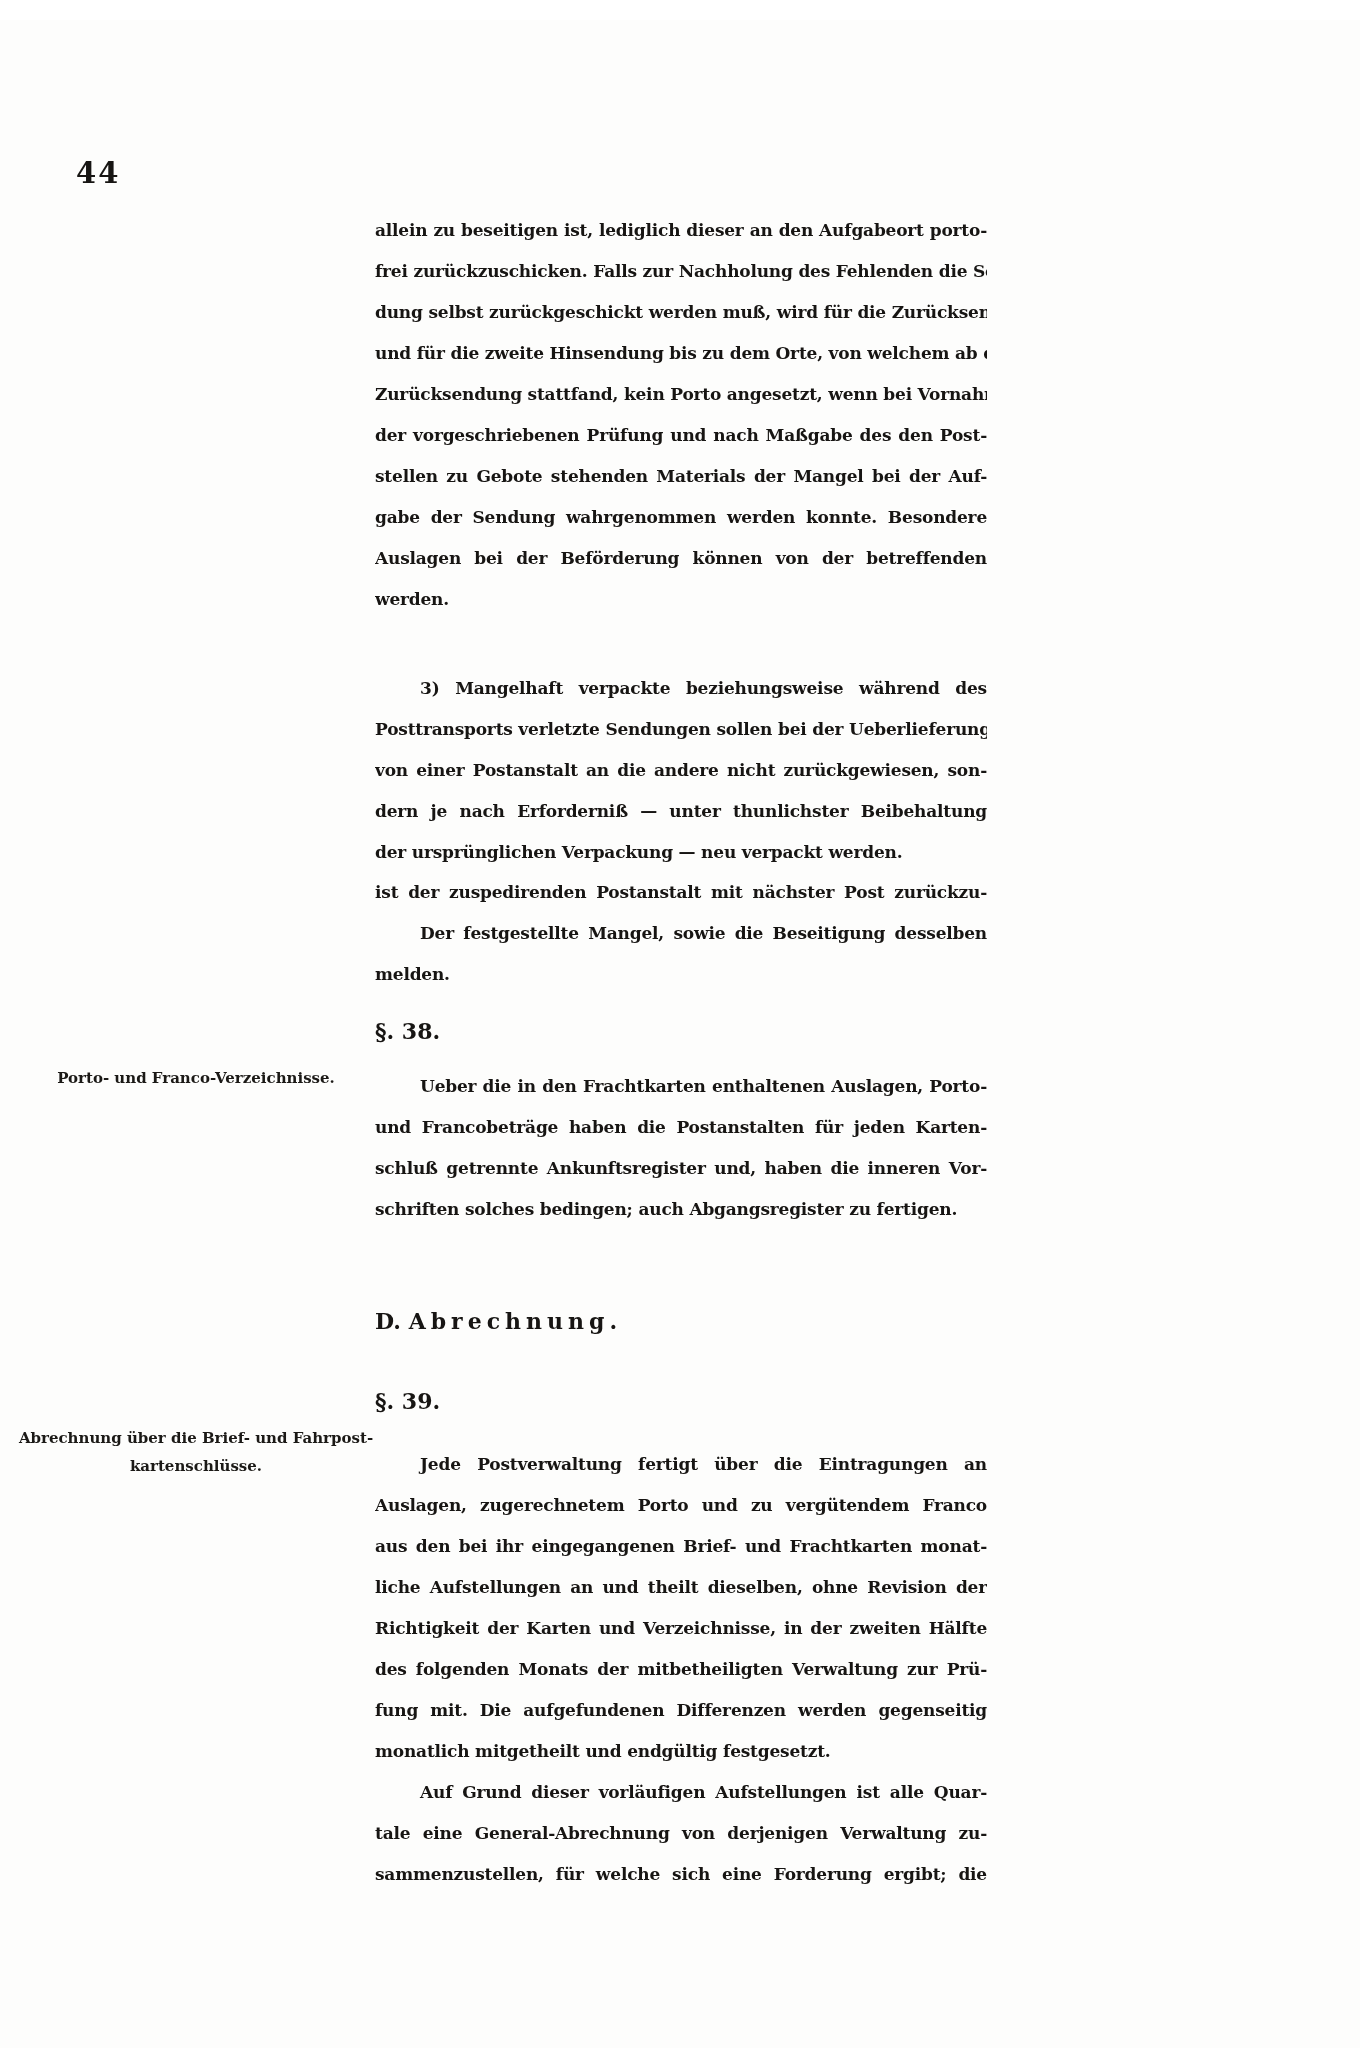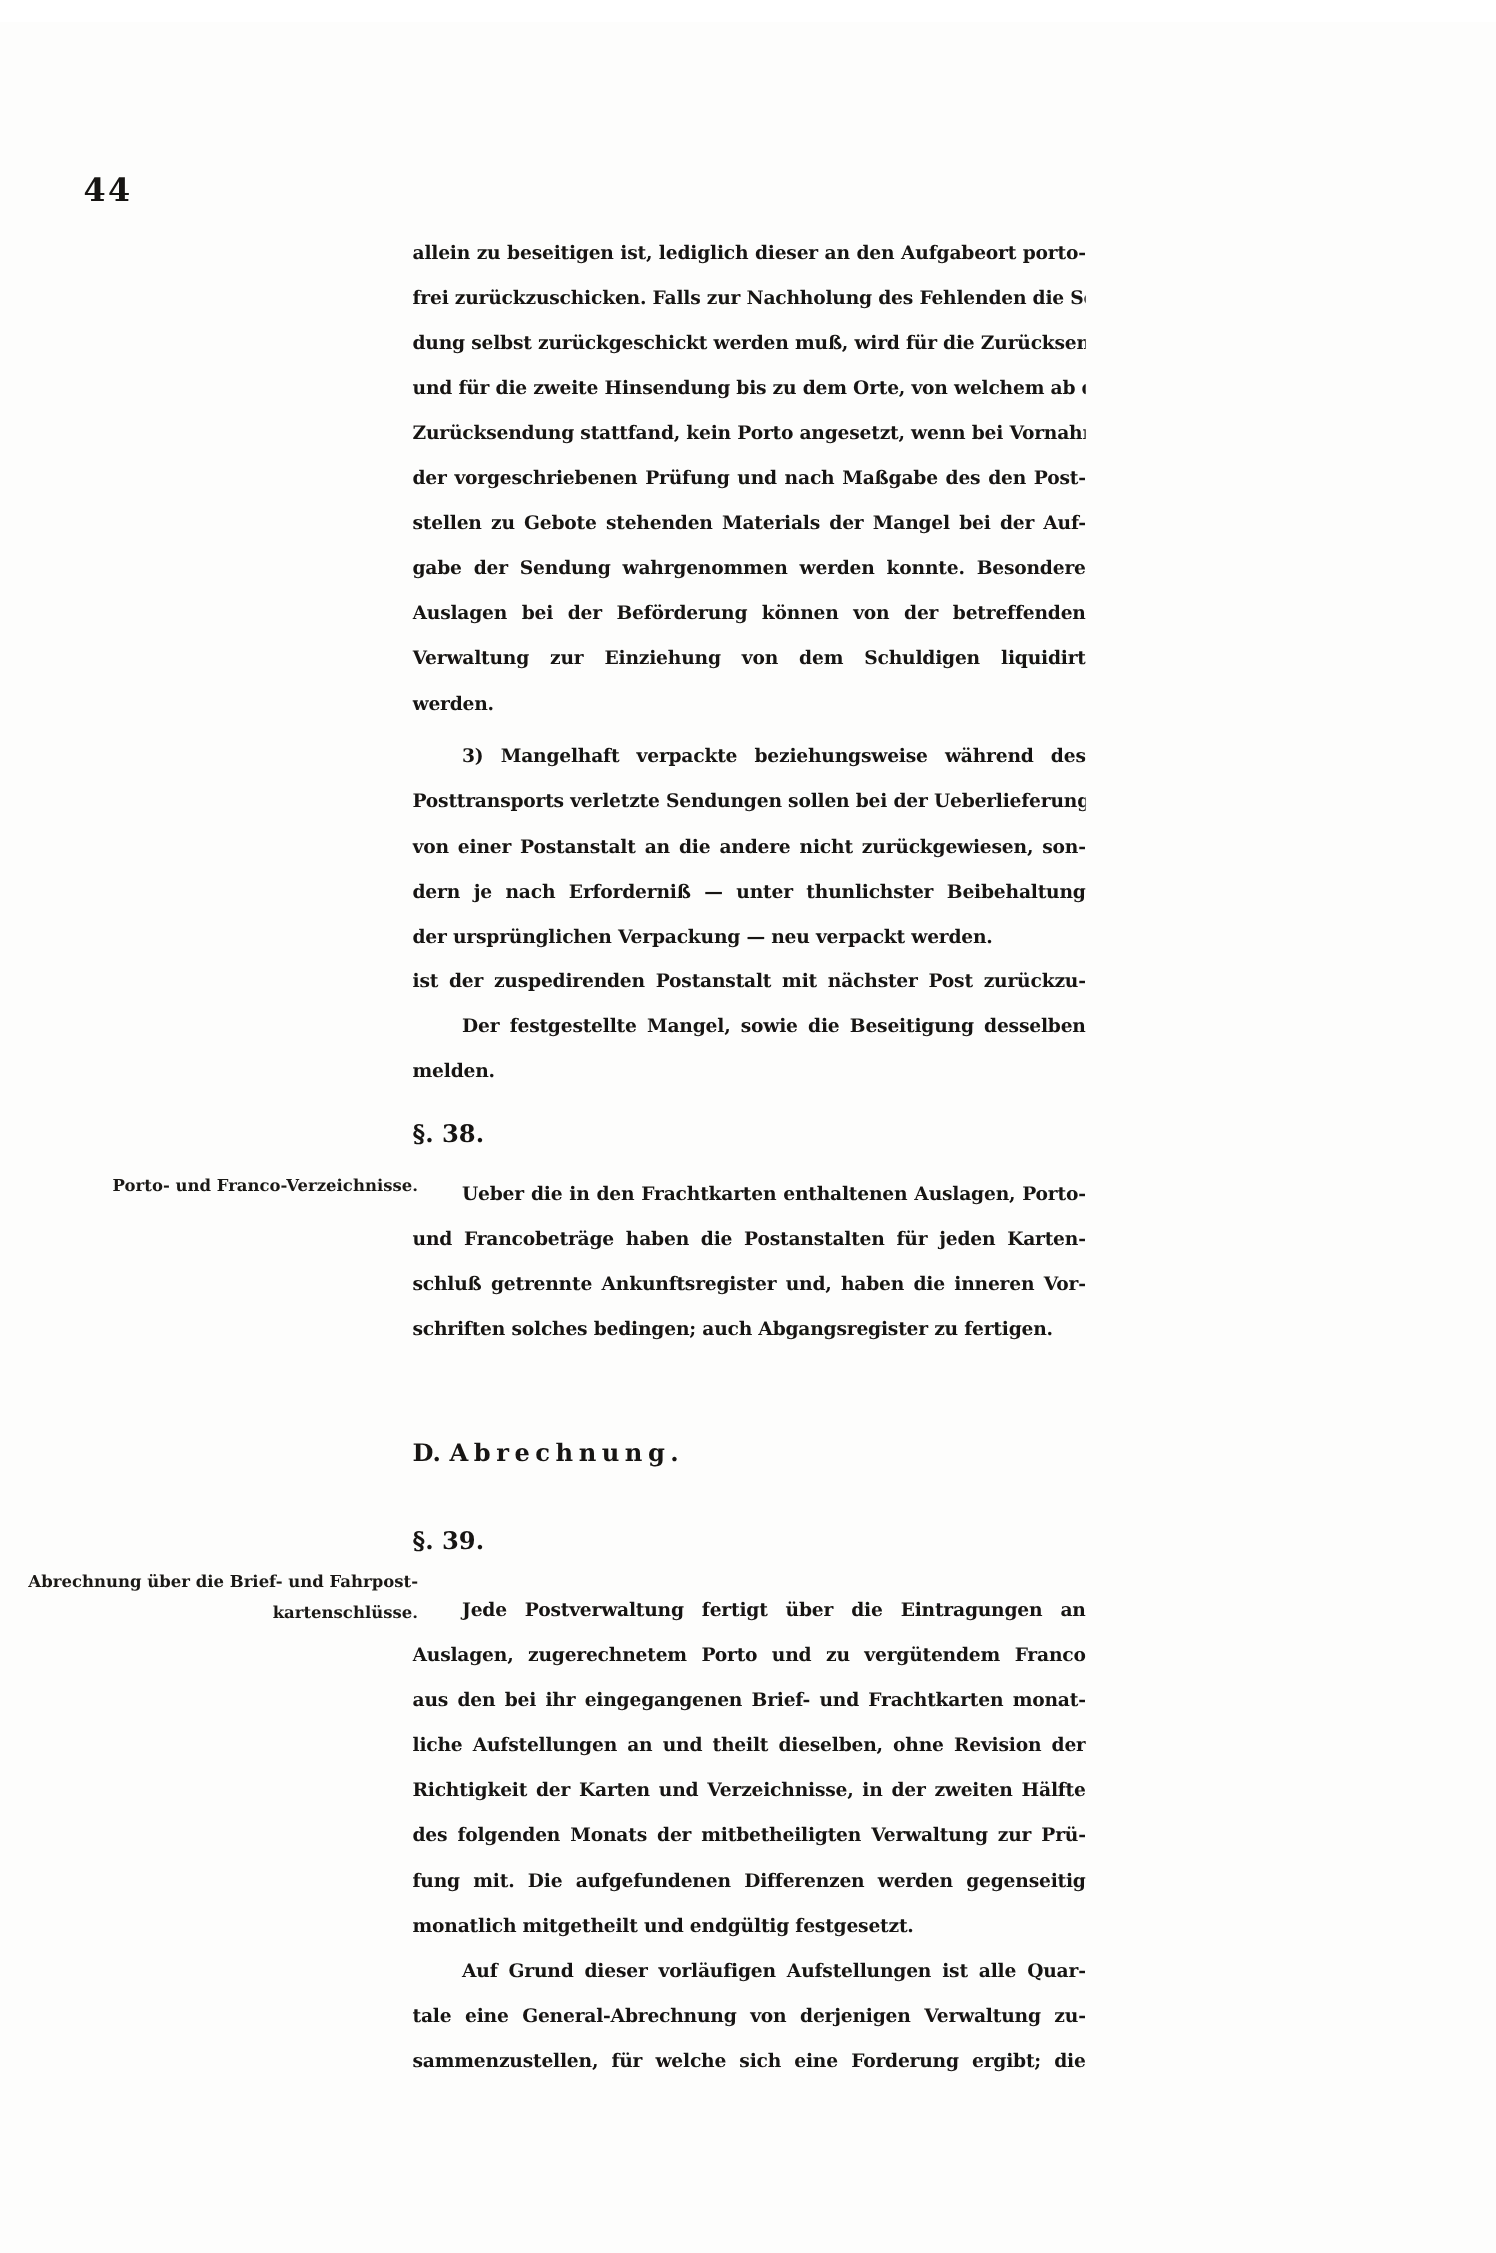--- a/index.html
+++ b/index.html
@@ -53,21 +53,21 @@
     width: 612px;
     font-size: 22px;
     font-weight: bold;
   }
   .heading .spaced { letter-spacing: 5px; }
   
   .margin-note {
     position: absolute;
     left: 12px;
     width: 368px;
-    text-align: right;
+    text-align: center;
     font-size: 15px;
     font-weight: bold;
     line-height: 28px;
     color: #1b1916;
   }
 </style>
 </head>
 <body>
 
 <div class="page">
@@ -77,21 +77,20 @@
   <div class="para" style="top:190px">
       <div class="line">allein zu beseitigen ist, lediglich dieser an den Aufgabeort porto-</div>
       <div class="line">frei zurückzuschicken. Falls zur Nachholung des Fehlenden die Sen-</div>
       <div class="line">dung selbst zurückgeschickt werden muß, wird für die Zurücksendung</div>
       <div class="line">und für die zweite Hinsendung bis zu dem Orte, von welchem ab die</div>
       <div class="line">Zurücksendung stattfand, kein Porto angesetzt, wenn bei Vornahme</div>
       <div class="line">der vorgeschriebenen Prüfung und nach Maßgabe des den Post-</div>
       <div class="line">stellen zu Gebote stehenden Materials der Mangel bei der Auf-</div>
       <div class="line">gabe der Sendung wahrgenommen werden konnte. Besondere</div>
       <div class="line">Auslagen bei der Beförderung können von der betreffenden</div>
-      <div class="line">Verwaltung zur Einziehung von dem Schuldigen liquidirt</div>
       <div class="line endline">werden.</div>
     </div>
 
   <div class="para" style="top:648px">
       <div class="line indent">3) Mangelhaft verpackte beziehungsweise während des</div>
       <div class="line">Posttransports verletzte Sendungen sollen bei der Ueberlieferung</div>
       <div class="line">von einer Postanstalt an die andere nicht zurückgewiesen, son-</div>
       <div class="line">dern je nach Erforderniß — unter thunlichster Beibehaltung</div>
       <div class="line endline">der ursprünglichen Verpackung — neu verpackt werden.</div>
     </div>

